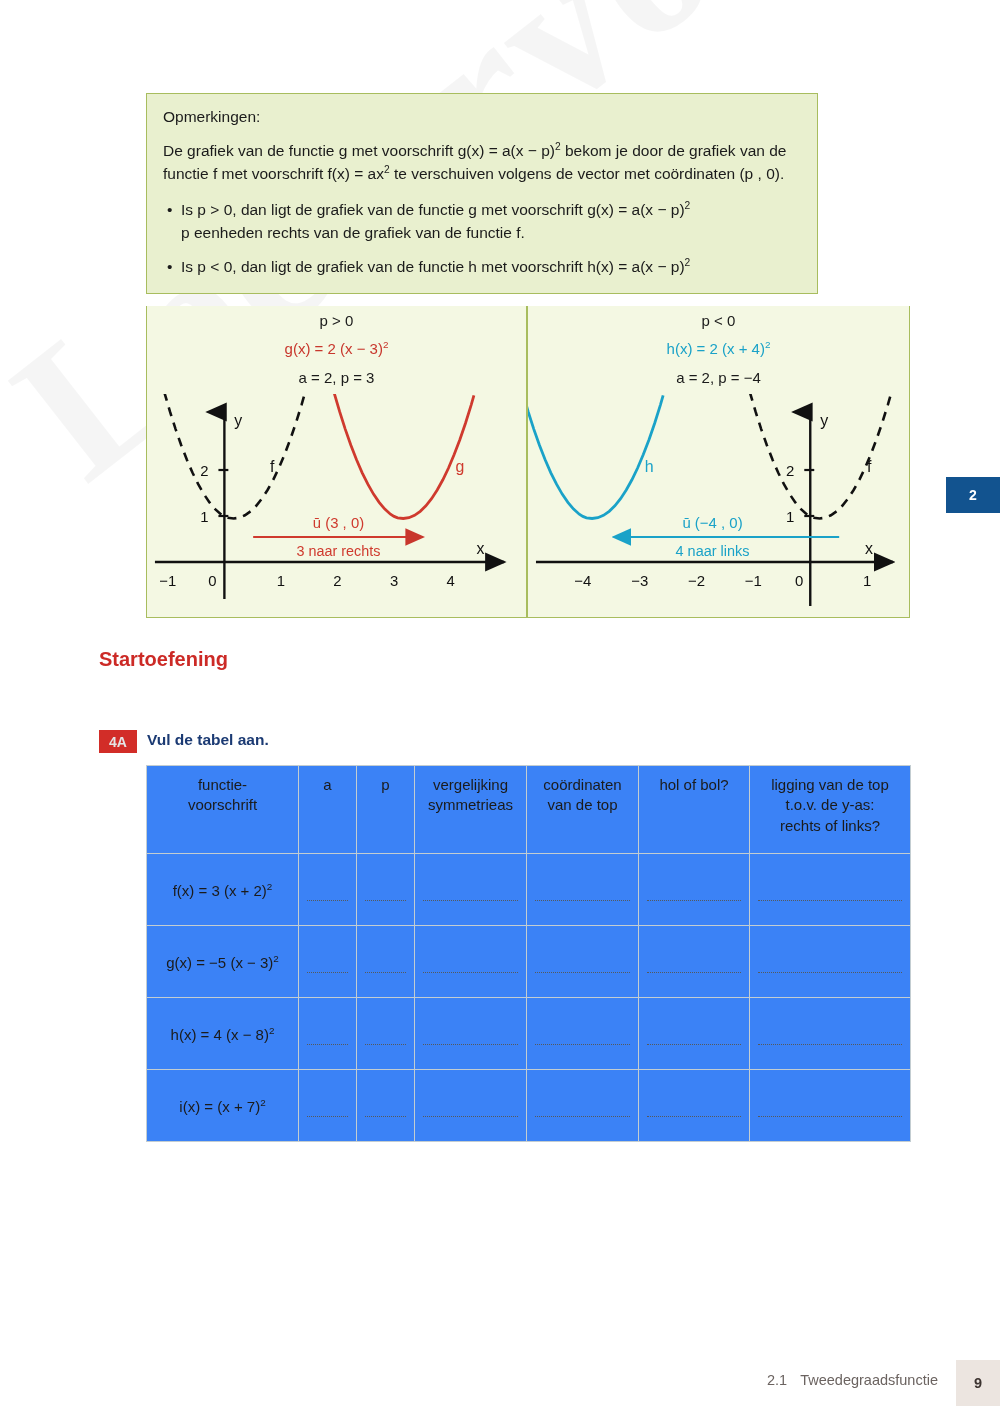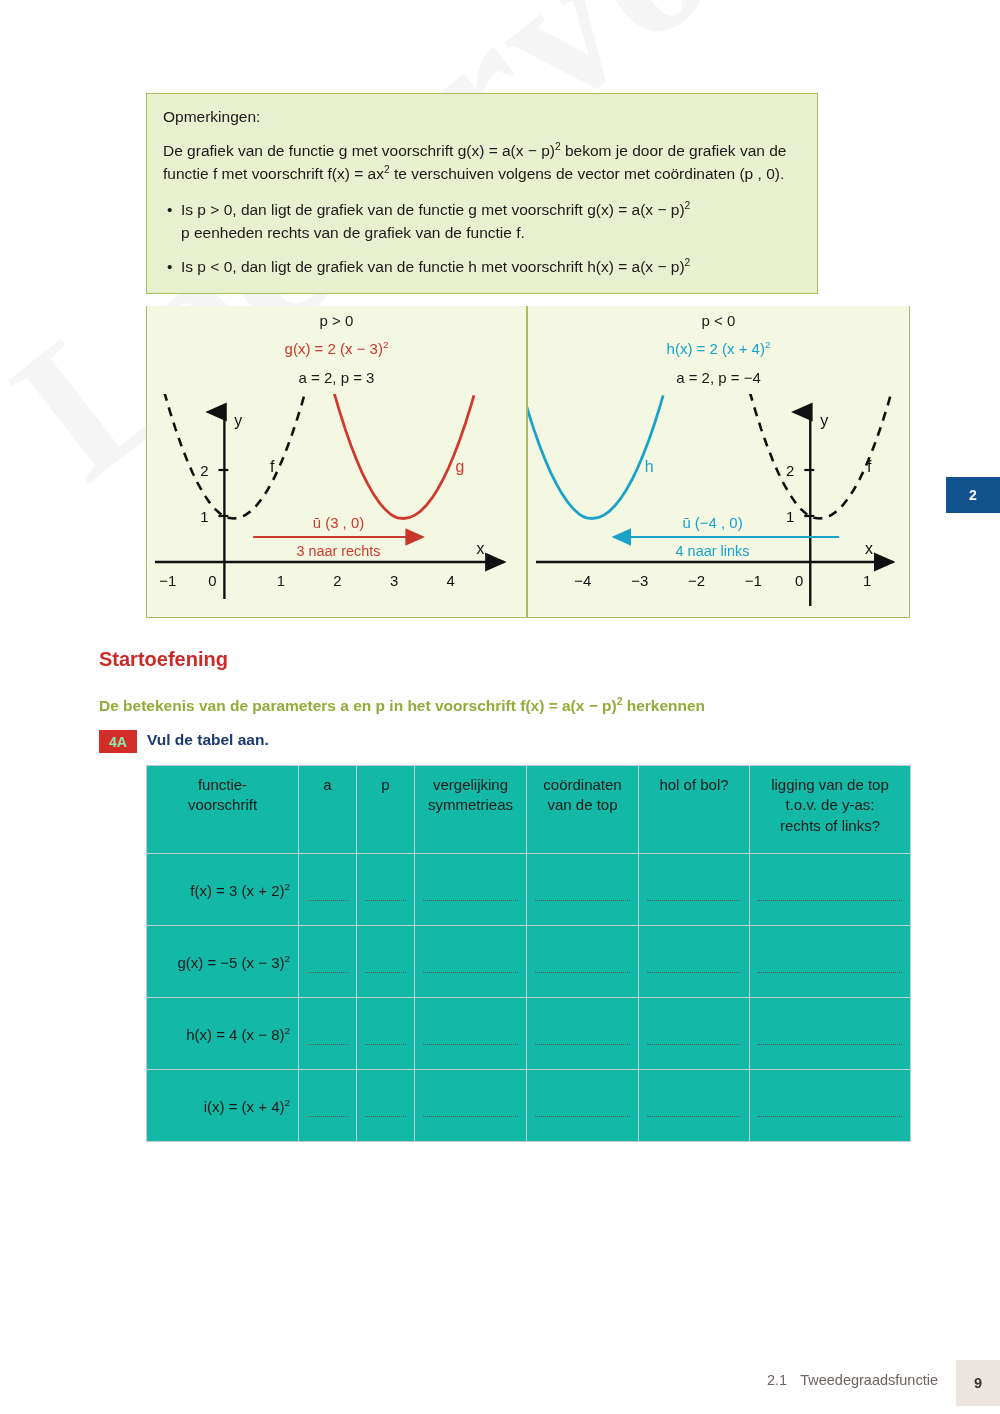--- a/index.html
+++ b/index.html
@@ -141,21 +141,21 @@
     font-size: 15.5px;
     font-weight: 700;
     color: #93ab39;
     z-index: 3;
   }
   #ex-badge {
     position: absolute;
     left: 99px; top: 730px;
     width: 38px; height: 23px;
     background: #d22d28;
-    color: #86efac;
+    color: #e5e5e5;
     font-size: 14px;
     font-weight: 700;
     display: flex;
     align-items: center;
     justify-content: center;
     z-index: 3;
   }
   #ex-text {
     position: absolute;
     left: 147px; top: 731px;
@@ -169,36 +169,36 @@
   #tbl-wrap {
     position: absolute;
     left: 146px; top: 765px;
     width: 764px;
     z-index: 3;
   }
   table.ex-table {
     width: 764px;
     border-collapse: collapse;
     table-layout: fixed;
-    background: #14b8a6;
+    background: #3b82f6;
   }
   table.ex-table td, table.ex-table th {
     border: 1px solid #c3cdd1;
     font-weight: normal;
     font-size: 15px;
     color: #1b1b1b;
     vertical-align: top;
     padding: 9px 8px 8px 8px;
   }
   table.ex-table th { text-align: center; }
   th.c-formula { text-align: left; }
   tr.hdr th { height: 88px; }
   .hdr-line { line-height: 1.35; }
   tr.body-row td { height: 72px; vertical-align: middle; }
-  td.formula-cell { text-align: right; font-size: 15.5px; vertical-align: middle; }
+  td.formula-cell { text-align: center; font-size: 15.5px; vertical-align: middle; }
   .dots {
     display: block;
     border-bottom: 1.6px dotted #55595c;
     height: 1px;
     margin-top: 20px;
     margin-bottom: 0;
     width: 100%;
   }
   td.ans-cell { vertical-align: middle; padding: 0 7px; }
 
@@ -362,23 +362,20 @@
 
         <line x1="312" y1="143" x2="86" y2="143" stroke="#1aa2c8" stroke-width="2.2" marker-end="url(#arrL)"></line>
         <text x="185" y="134" font-family="Liberation Sans, sans-serif" font-size="15" fill="#1aa2c8" text-anchor="middle">ū (−4 , 0)</text>
         <text x="185" y="162" font-family="Liberation Sans, sans-serif" font-size="14.5" fill="#1aa2c8" text-anchor="middle">4 naar links</text>
       </svg>
     </div>
   </div>
 
   <div id="start-title">Startoefening</div>
 
-  <div id="start-sub">
-    <span>De betekenis van de parameters a en p in het voorschrift f(x) = a(x − p)</span><sup class="sup">2</sup><span> herkennen</span>
-  </div>
 
   <div id="ex-badge">
     <span>4A</span>
   </div>
   <div id="ex-text">Vul de tabel aan.</div>
 
   <div id="tbl-wrap">
     <table class="ex-table">
       <colgroup>
         <col style="width:152px">
@@ -484,21 +481,21 @@
             </td>
           <td class="ans-cell">
               <span class="dots"></span>
             </td>
           <td class="ans-cell">
               <span class="dots"></span>
             </td>
         </tr>
         <tr class="body-row">
           <td class="formula-cell">
-            <span>i(x) = (x + 4)</span><sup class="sup">2</sup>
+            <span>i(x) = (x + 7)</span><sup class="sup">2</sup>
           </td>
           <td class="ans-cell">
               <span class="dots"></span>
             </td>
           <td class="ans-cell">
               <span class="dots"></span>
             </td>
           <td class="ans-cell">
               <span class="dots"></span>
             </td>

